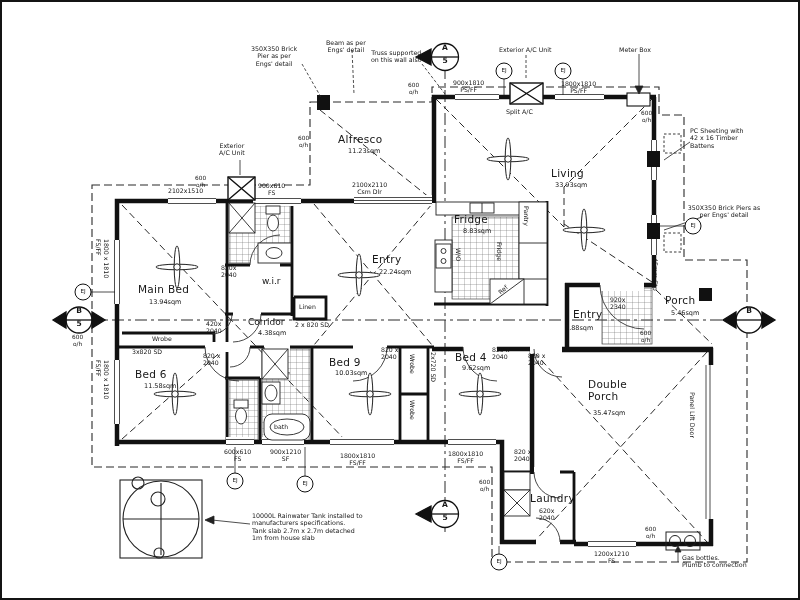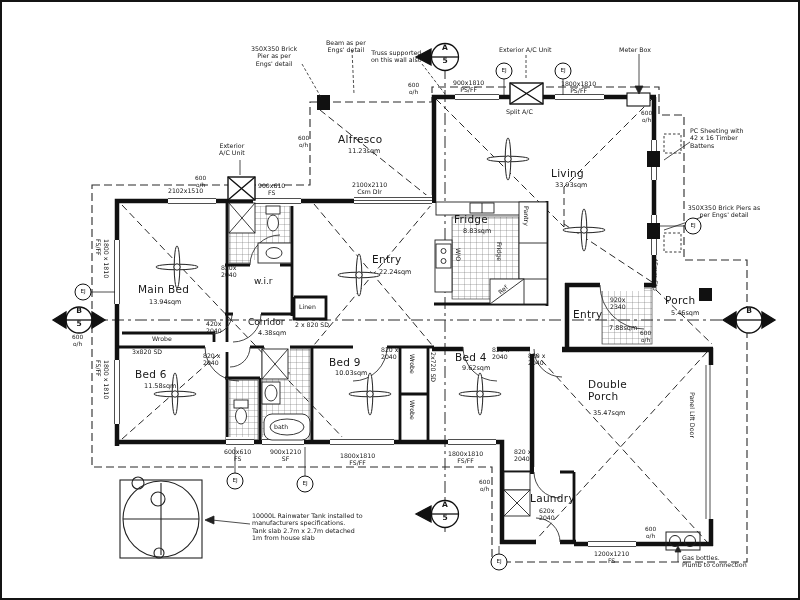--- a/index.html
+++ b/index.html
@@ -259,32 +259,32 @@
   <span class="lbl r" style="left:336px;top:131px">Alfresco</span>
   <span class="lbl ra" style="left:346px;top:146px">11.23sqm</span>
   <span class="lbl r" style="left:549px;top:165px">Living</span>
   <span class="lbl ra" style="left:553px;top:180px">33.93sqm</span>
   <span class="lbl r" style="left:452px;top:211px">Fridge</span>
   <span class="lbl ra" style="left:461px;top:226px">8.83sqm</span>
   <span class="lbl r" style="left:370px;top:251px">Entry</span>
   <span class="lbl ra" style="left:377px;top:267px">22.24sqm</span>
   <span class="lbl r" style="left:136px;top:281px">Main Bed</span>
   <span class="lbl ra" style="left:147px;top:297px">13.94sqm</span>
-  <span class="lbl" style="left:252px;top:274px;font-size:9px">w.i.r</span>
+  <span class="lbl" style="left:260px;top:274px;font-size:9px">w.i.r</span>
   <span class="lbl" style="left:246px;top:315px;font-size:9px">Corridor</span>
   <span class="lbl ra" style="left:256px;top:328px">4.38sqm</span>
   <span class="lbl" style="left:297px;top:301px;font-size:6.2px">Linen</span>
   <span class="lbl r" style="left:133px;top:366px">Bed 6</span>
   <span class="lbl ra" style="left:142px;top:381px">11.58sqm</span>
   <span class="lbl r" style="left:327px;top:354px">Bed 9</span>
   <span class="lbl ra" style="left:333px;top:368px">10.03sqm</span>
   <span class="lbl r" style="left:453px;top:349px">Bed 4</span>
   <span class="lbl ra" style="left:460px;top:363px">9.62sqm</span>
   <span class="lbl r" style="left:571px;top:306px">Entry</span>
-  <span class="lbl ra" style="left:607px;top:323px">7.88sqm</span>
+  <span class="lbl ra" style="left:563px;top:323px">7.88sqm</span>
   <span class="lbl r" style="left:663px;top:292px">Porch</span>
   <span class="lbl ra" style="left:669px;top:308px">5.46sqm</span>
   <span class="lbl r" style="left:586px;top:376px;width:48px">Double Porch</span>
   <span class="lbl ra" style="left:591px;top:408px">35.47sqm</span>
   <span class="lbl r" style="left:528px;top:490px">Laundry</span>
 
   <span class="lbl s" style="left:166px;top:185px">2102x1510</span>
   <span class="lbl s c" style="left:256px;top:180px">900x610
 FS</span>
   <span class="lbl s c" style="left:350px;top:179px">2100x2110

